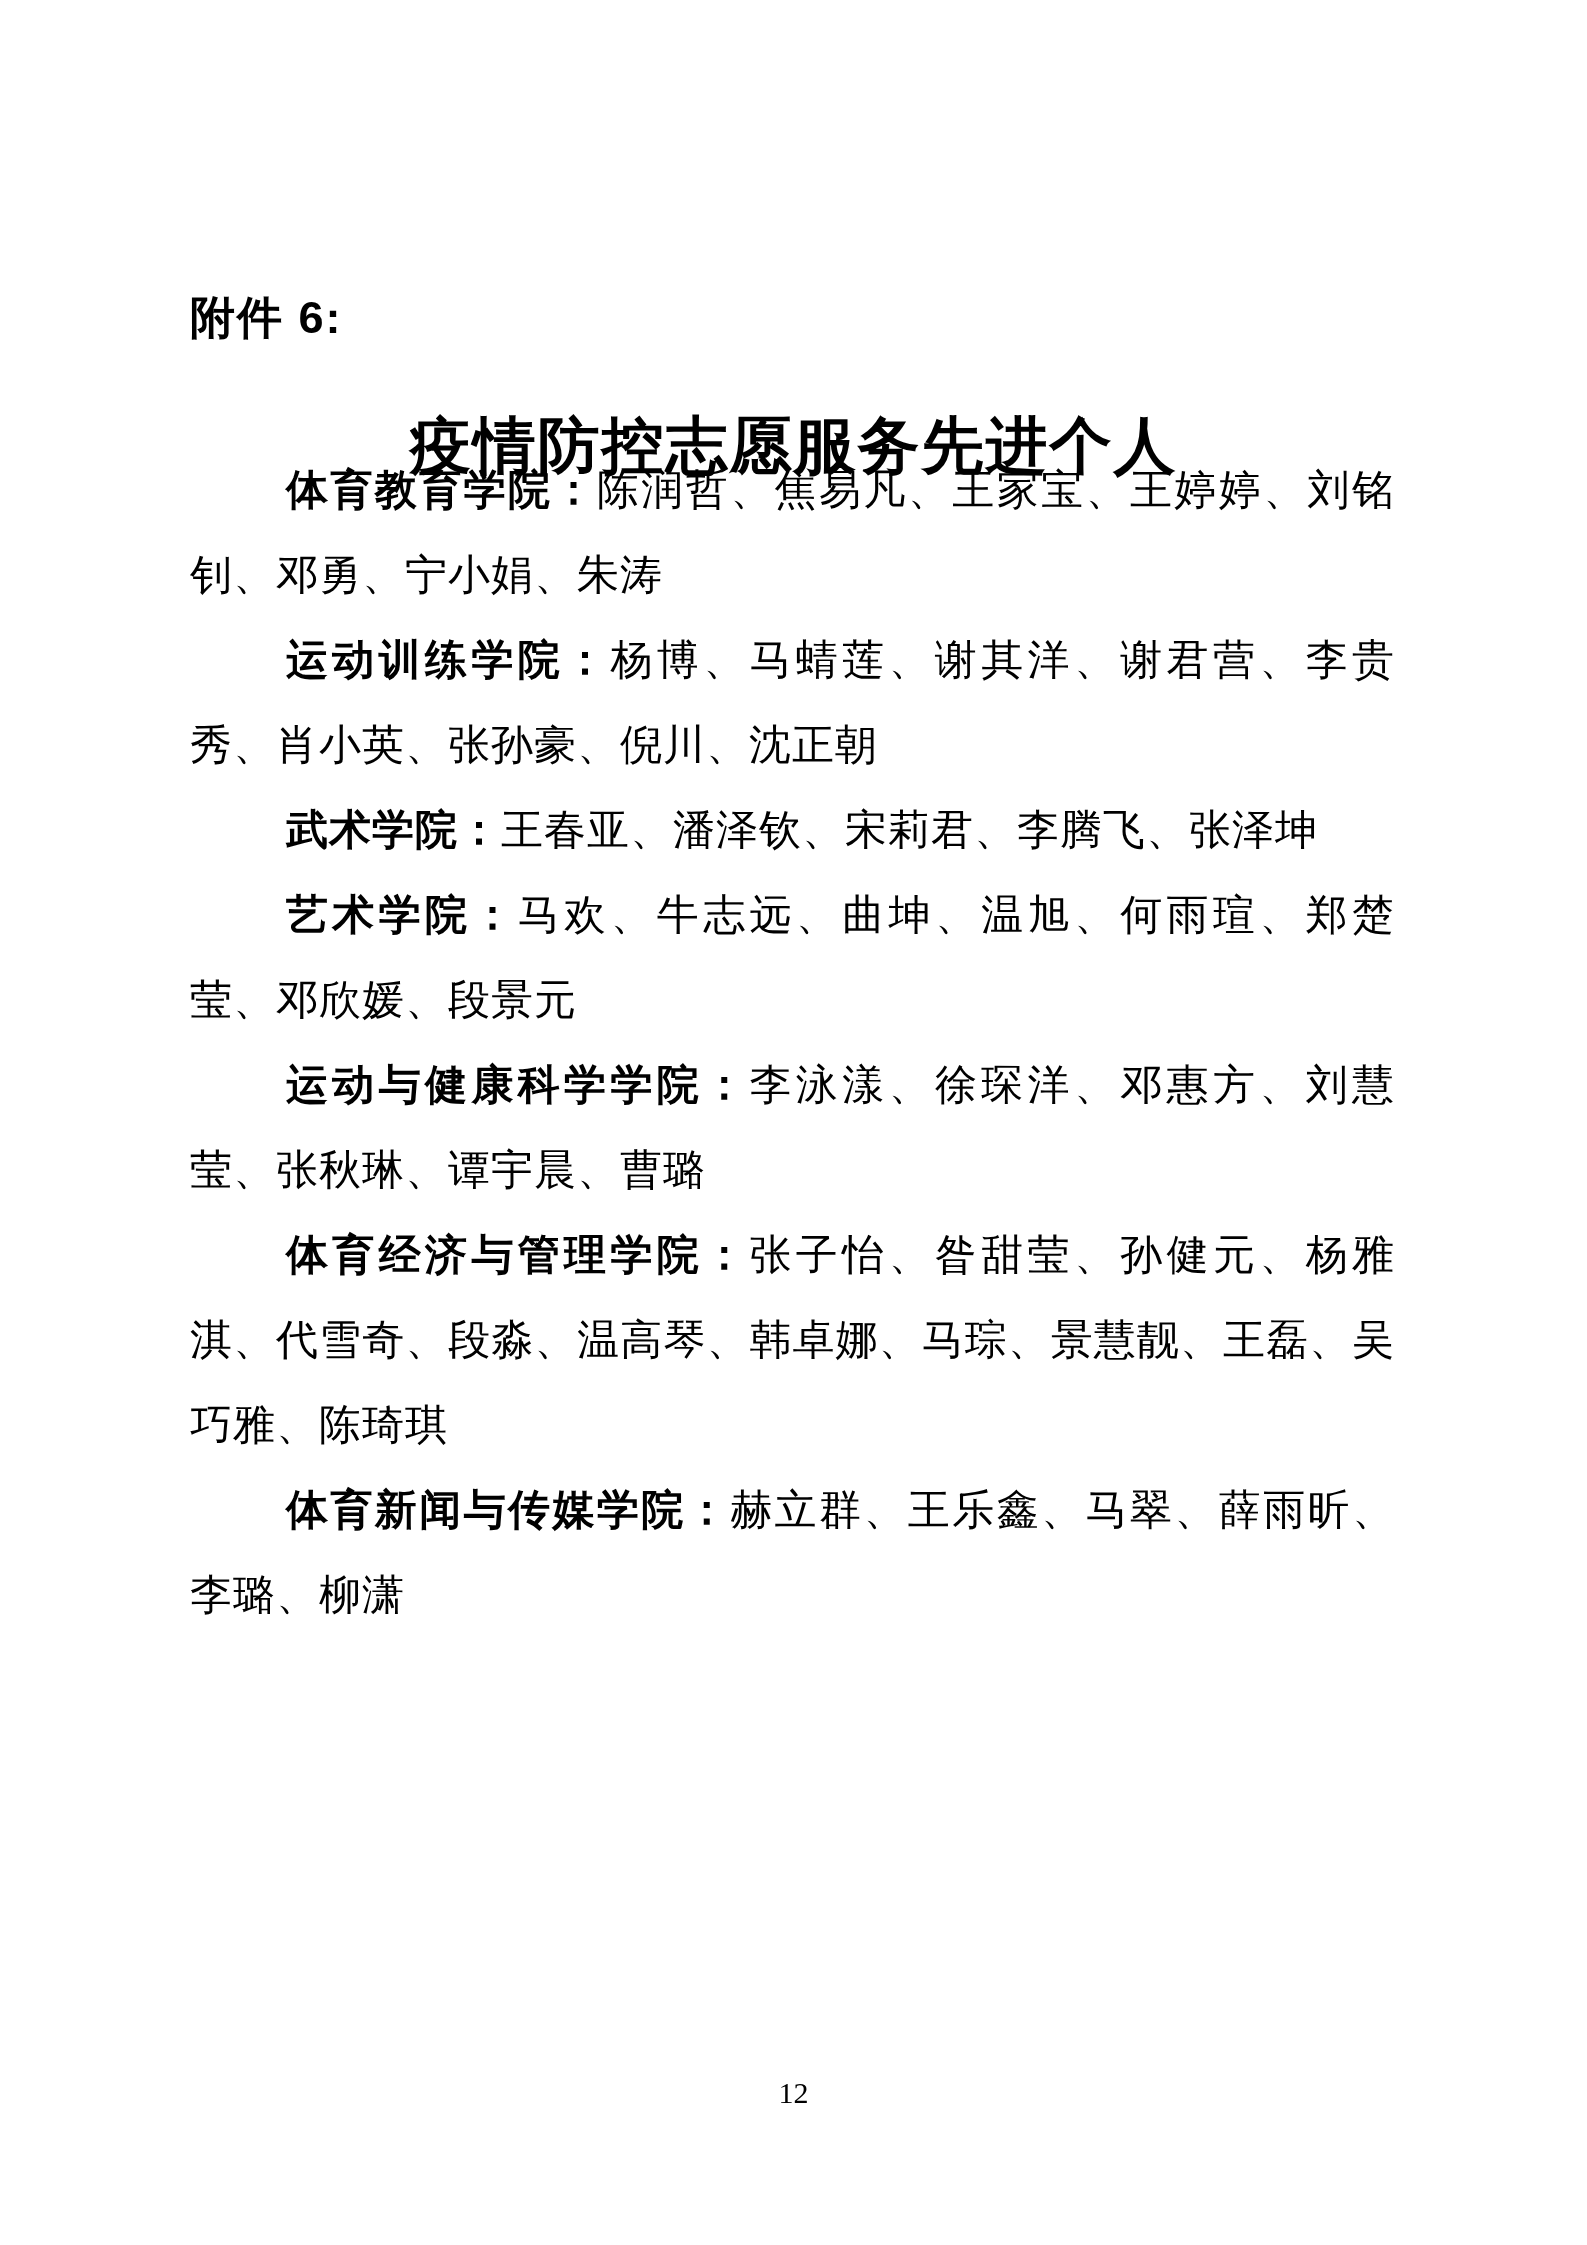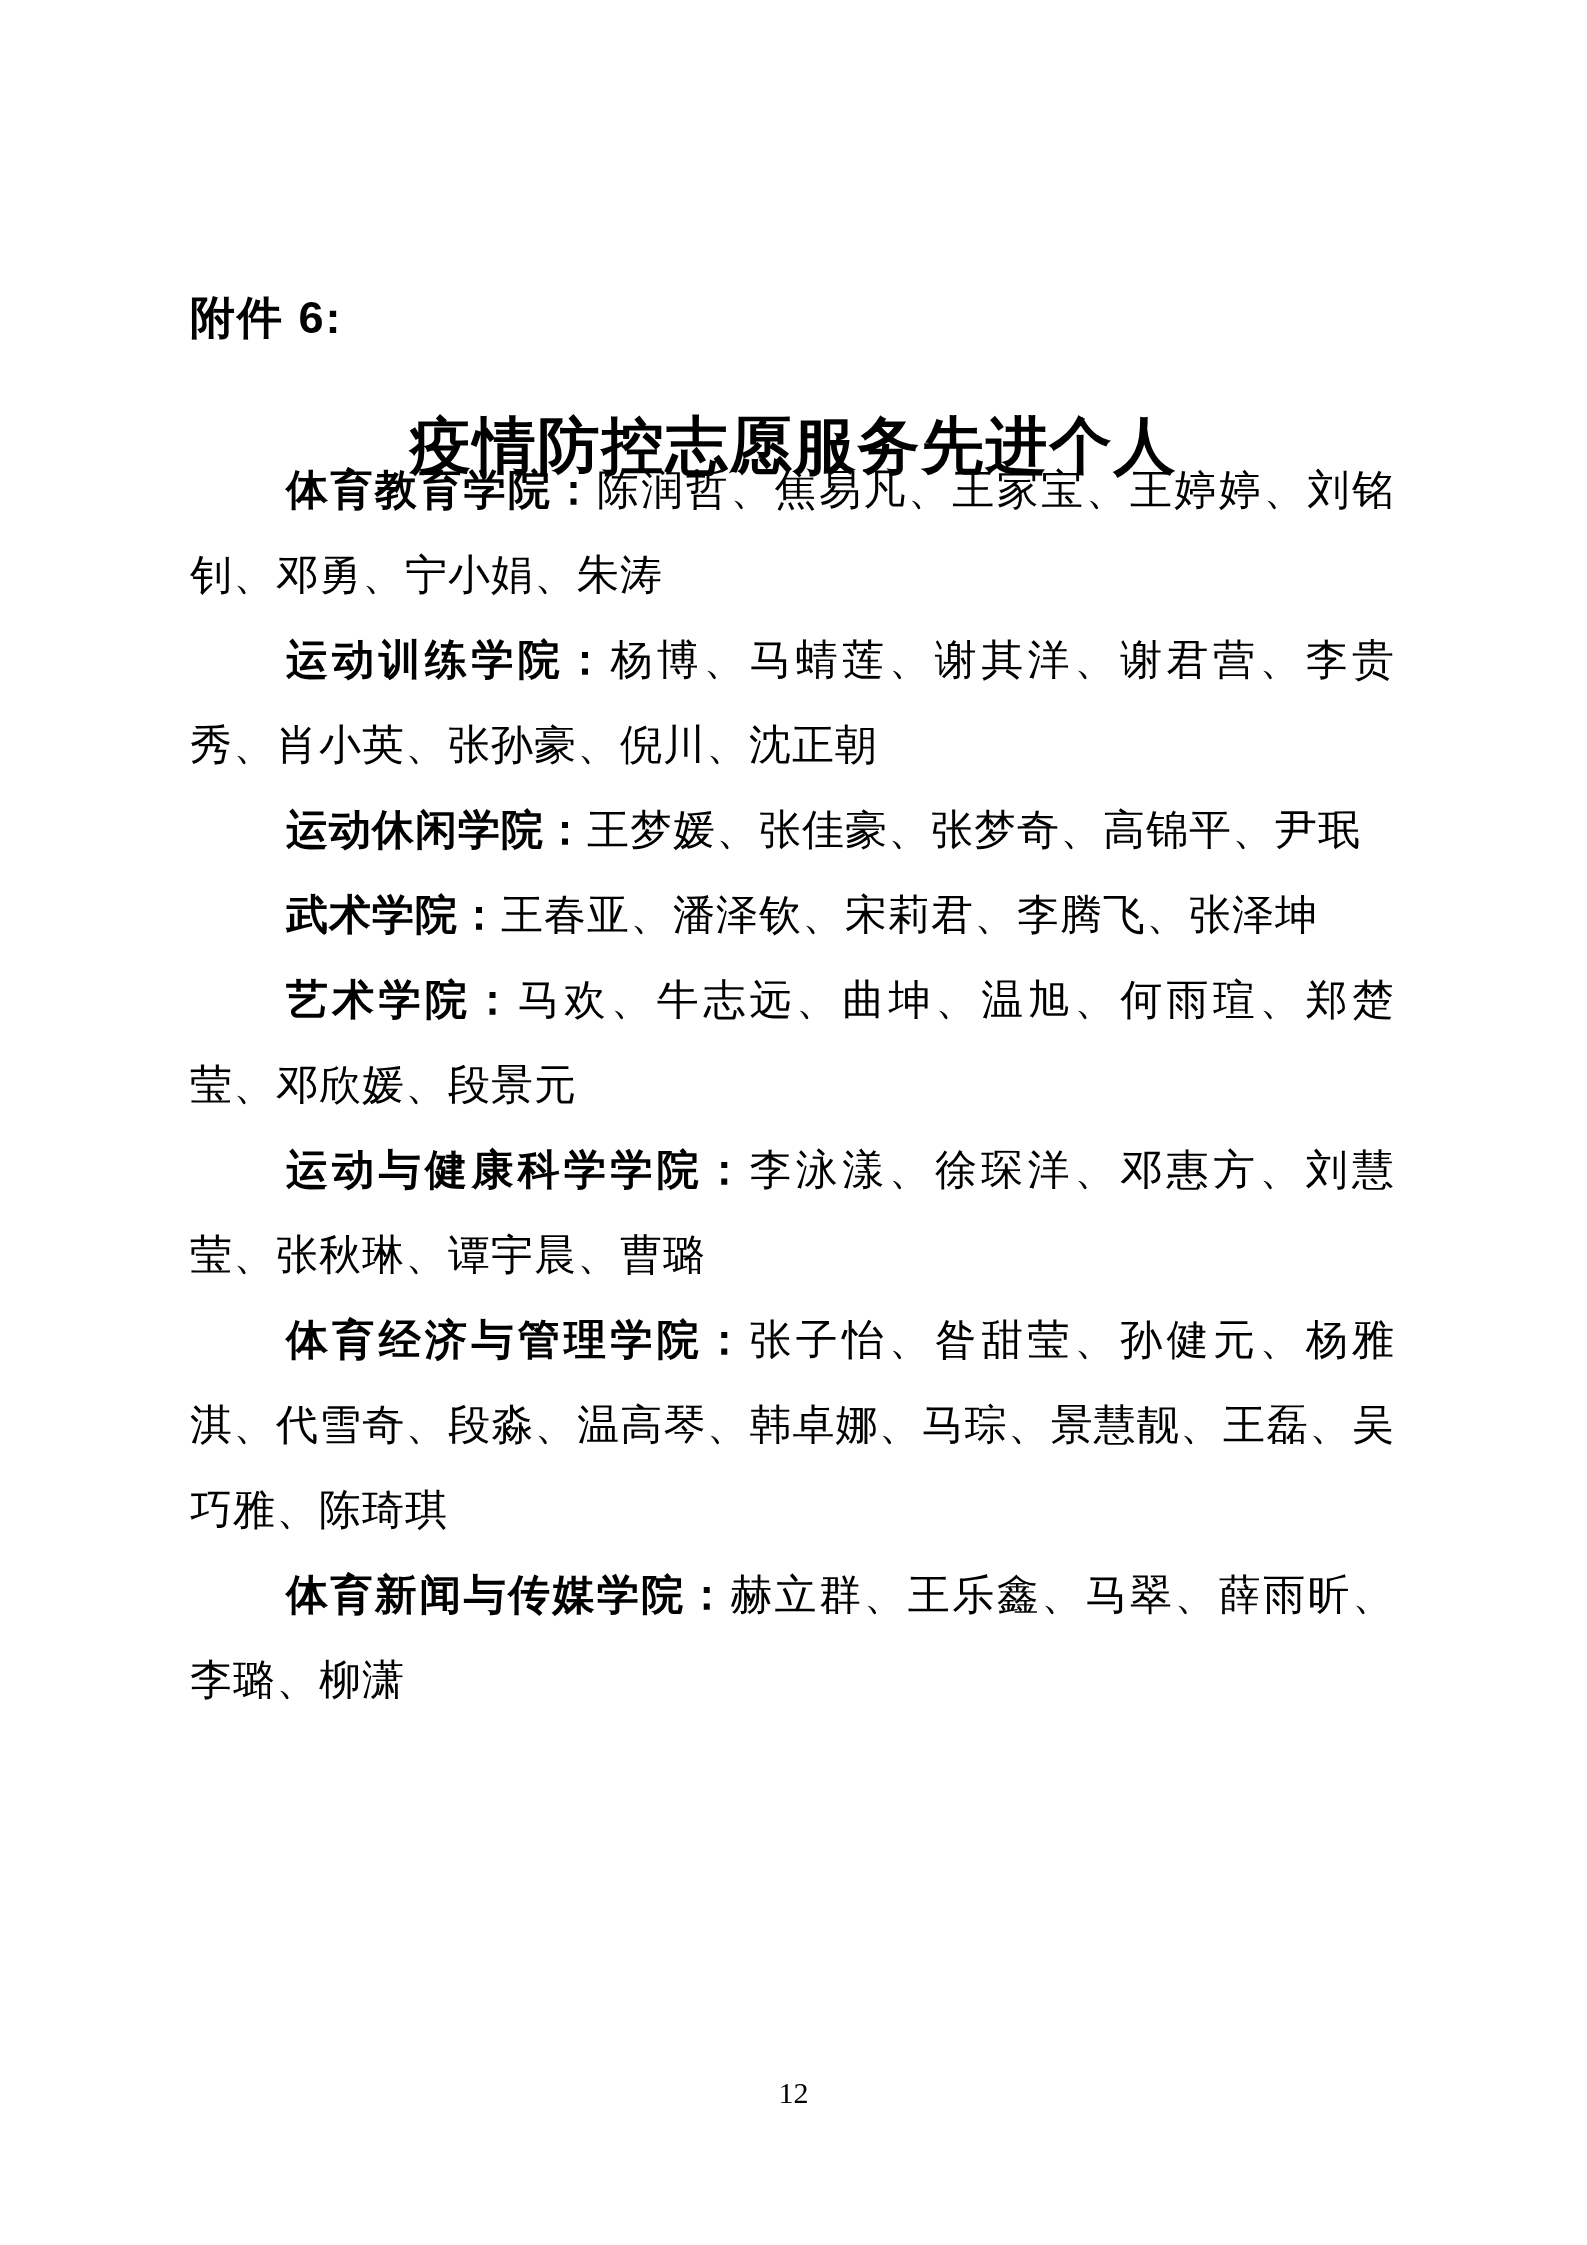--- a/index.html
+++ b/index.html
@@ -72,21 +72,20 @@
 
 <div class="page">
 
   <div class="attachment-label">附件 6:</div>
 
   <h1 class="doc-title">疫情防控志愿服务先进个人</h1>
 
   <div class="body-text">
       <p class="para"><span class="college">体育教育学院：</span><span>陈润哲、焦易凡、王家宝、王婷婷、刘铭钊、邓勇、宁小娟、朱涛</span></p>
       <p class="para"><span class="college">运动训练学院：</span><span>杨博、马蜻莲、谢其洋、谢君营、李贵秀、肖小英、张孙豪、倪川、沈正朝</span></p>
-      <p class="para"><span class="college">运动休闲学院：</span><span>王梦媛、张佳豪、张梦奇、高锦平、尹珉</span></p>
       <p class="para"><span class="college">武术学院：</span><span>王春亚、潘泽钦、宋莉君、李腾飞、张泽坤</span></p>
       <p class="para"><span class="college">艺术学院：</span><span>马欢、牛志远、曲坤、温旭、何雨瑄、郑楚莹、邓欣媛、段景元</span></p>
       <p class="para"><span class="college">运动与健康科学学院：</span><span>李泳漾、徐琛洋、邓惠方、刘慧莹、张秋琳、谭宇晨、曹璐</span></p>
       <p class="para"><span class="college">体育经济与管理学院：</span><span>张子怡、昝甜莹、孙健元、杨雅淇、代雪奇、段淼、温高琴、韩卓娜、马琮、景慧靓、王磊、吴巧雅、陈琦琪</span></p>
       <p class="para"><span class="college">体育新闻与传媒学院：</span><span>赫立群、王乐鑫、马翠、薛雨昕、李璐、柳潇</span></p>
     </div>
 
   <div class="page-number">12</div>
 
 </div>

